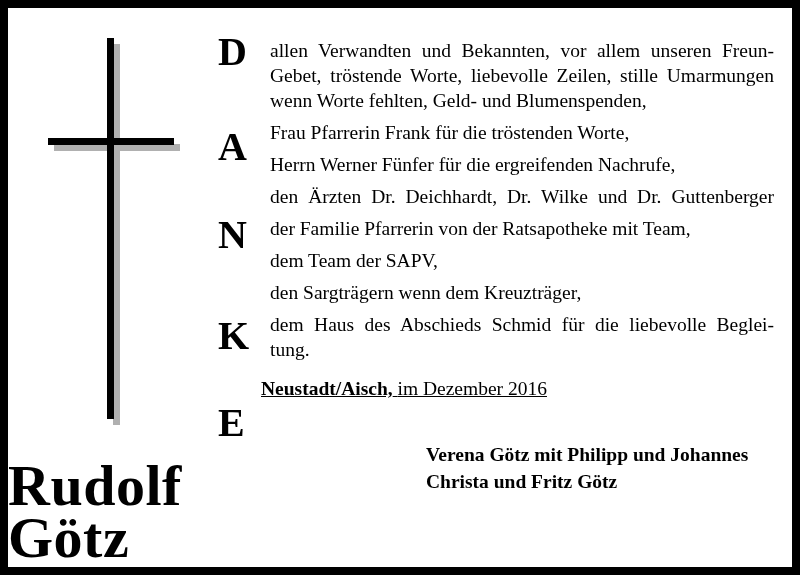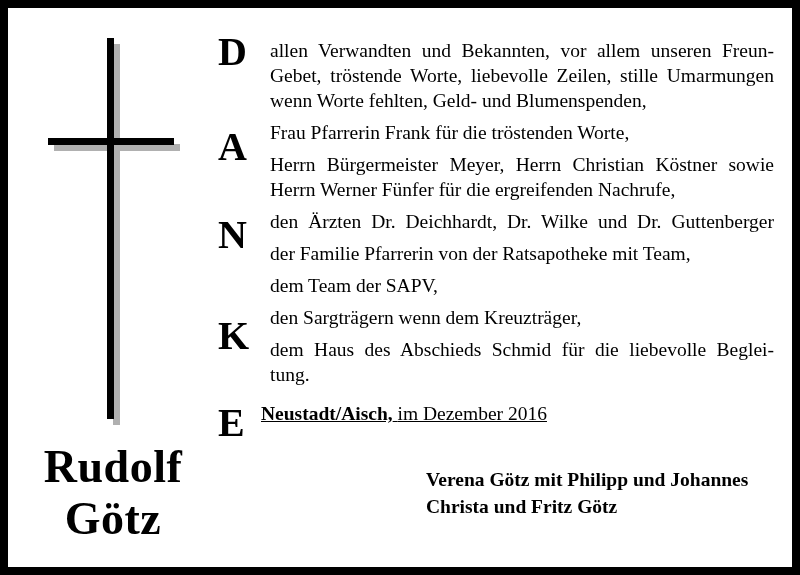--- a/index.html
+++ b/index.html
@@ -18,25 +18,25 @@
   .bar { position: absolute; }
   .bar.black { background: #000000; }
   .bar.gray  { background: #b0b0b0; }
   .cross-v-shadow { left: 105px; top: 36px;  width: 7px;   height: 381px; }
   .cross-h-shadow { left: 46px;  top: 136px; width: 126px; height: 7px; }
   .cross-v        { left: 99px;  top: 30px;  width: 7px;   height: 381px; }
   .cross-h        { left: 40px;  top: 130px; width: 126px; height: 7px; }
   
   .name-block {
     position: absolute;
-    left: 0; top: 433px;
+    left: 0; top: 452px;
     width: 210px;
-    text-align: center;
+    text-align: left;
     font-weight: bold;
-    font-size: 46px;
+    font-size: 58px;
     line-height: 52px;
     letter-spacing: 0.5px;
   }
   
   .right-col { position: absolute; left: 210px; top: 0; width: 556px; height: 100%; }
   .big-letter {
     position: absolute;
     left: 0;
     font-size: 40px;
     font-weight: bold;
@@ -96,21 +96,20 @@
         <div class="line just">allen Verwandten und Bekannten, vor allem unseren Freun-</div>
         <div class="line just">Gebet, tröstende Worte, liebevolle Zeilen, stille Umarmungen</div>
         <div class="line">wenn Worte fehlten, Geld- und Blumenspenden,</div>
       </div>
 
       <div class="para">
         <div class="line">Frau Pfarrerin Frank für die tröstenden Worte,</div>
       </div>
 
       <div class="para">
-        <div class="line just">Herrn Bürgermeister Meyer, Herrn Christian Köstner sowie</div>
         <div class="line">Herrn Werner Fünfer für die ergreifenden Nachrufe,</div>
       </div>
 
       <div class="para">
         <div class="line just">den Ärzten Dr. Deichhardt, Dr. Wilke und Dr. Guttenberger</div>
       </div>
 
       <div class="para">
         <div class="line">der Familie Pfarrerin von der Ratsapotheke mit Team,</div>
       </div>

